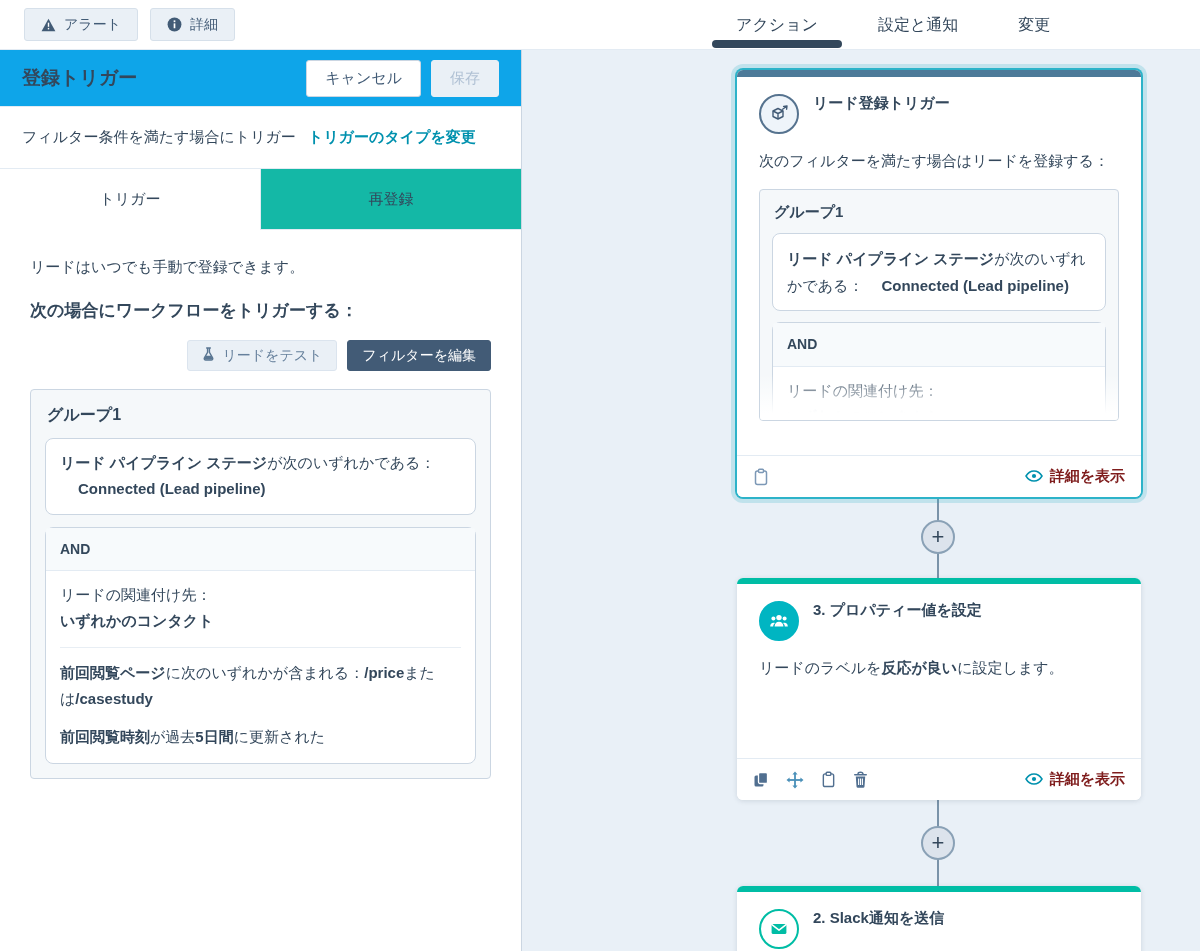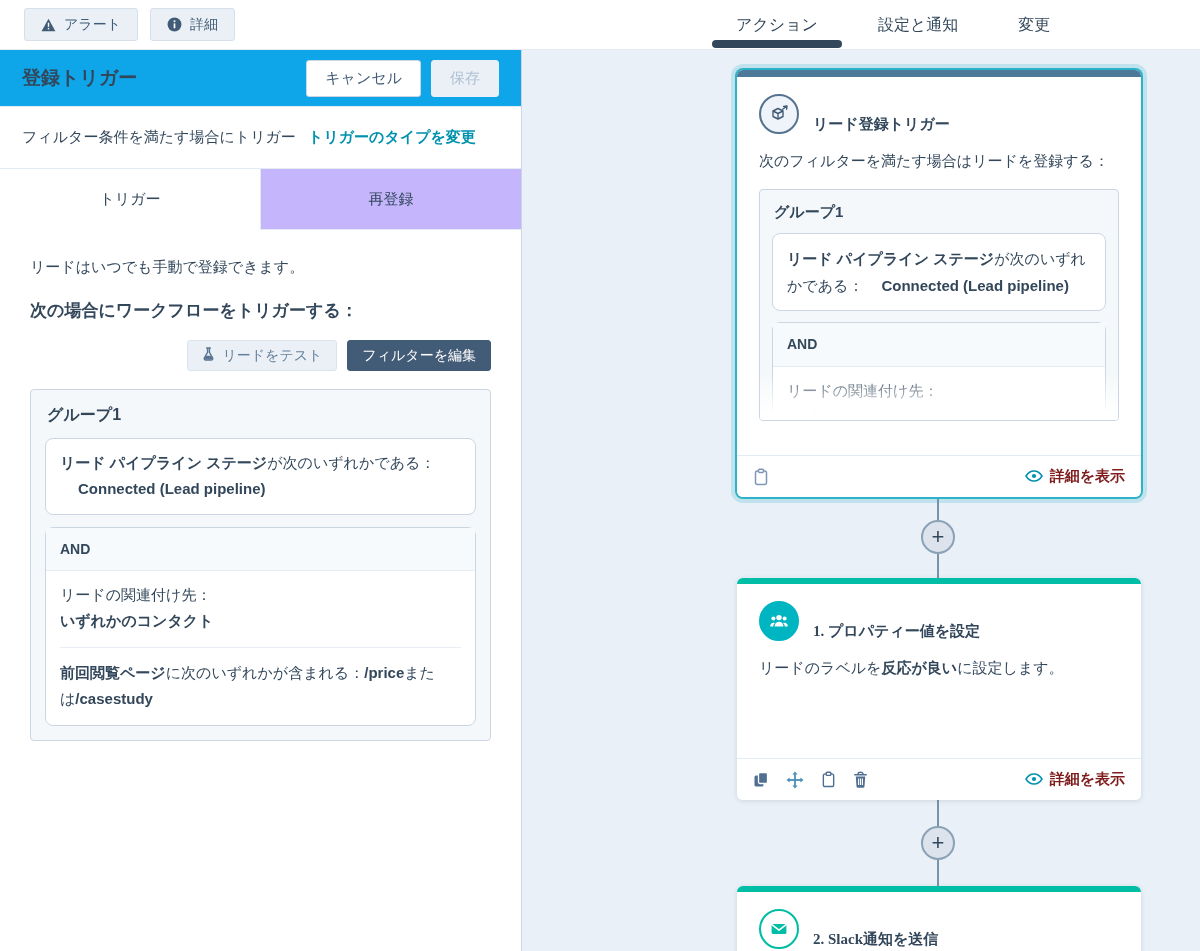--- a/index.html
+++ b/index.html
@@ -51,21 +51,21 @@
     border-radius:3px; font-size:15px; color:#b0c1d4; cursor:default;
   }
   .filter-type-row { padding:21px 22px; font-size:15px; }
   .filter-type-row .link { color:#0091ae; font-weight:700; margin-left:8px; cursor:pointer; }
   .panel-tabs { display:flex; height:62px; border-top:1px solid #e3ebf3; }
   .panel-tab {
     flex:1; display:flex; align-items:center; justify-content:center;
     font-size:15px; color:#33475b; cursor:pointer; background:#ffffff;
   }
   .panel-tab.inactive {
-    background:#c4b5fd; border-left:1px solid #e3ebf3; border-bottom:1px solid #e3ebf3;
+    background:#14b8a6; border-left:1px solid #e3ebf3; border-bottom:1px solid #e3ebf3;
   }
   .panel-body { padding:28px 30px 0 30px; }
   .manual-note { font-size:15px; }
   .trigger-heading { font-size:17px; font-weight:700; margin-top:22px; }
   .btn-row { display:flex; justify-content:flex-end; gap:10px; margin-top:18px; }
   .btn-test {
     display:flex; align-items:center; gap:7px; height:31px; padding:8px 14px;
     background:#eaf0f6; border:1px solid #dbe4ee; border-radius:3px;
     font-size:14px; color:#66809c; cursor:pointer;
   }
@@ -106,21 +106,21 @@
     font-size:22px; font-weight:400; line-height:1; cursor:pointer; z-index:3;
   }
   .card {
     position:absolute; left:214px; width:404px; background:#ffffff;
     border-radius:6px; box-shadow:0 1px 5px rgba(45,62,80,0.15); z-index:2;
   }
   .card-topbar { height:6px; border-radius:6px 6px 0 0; background:#00bda5; }
   .card.selected { box-shadow:0 0 0 2px #2db3c9, 0 0 0 6px rgba(45,179,201,0.22); }
   .card.selected .card-topbar { height:7px; background:#4d7a99; }
   .card-inner { padding:17px 22px 0 22px; }
-  .card-head { display:flex; align-items:flex-end; gap:14px;font-family:Liberation Serif, serif; }
+  .card-head { display:flex; align-items:flex-start; gap:14px; }
   .icon-circle {
     width:40px; height:40px; border-radius:50%; flex:none;
     display:flex; align-items:center; justify-content:center;
   }
   .icon-circle.trigger { background:#eef4fa; border:2px solid #56738f; }
   .icon-circle.people  { background:#00b5c2; border:2px solid #00b5c2; }
   .icon-circle.mail    { background:#ffffff; border:2px solid #00bda5; }
   .card-title { font-size:15px; font-weight:700; }
   .card-body { margin-top:15px; font-size:15px; line-height:1.65; }
   .mini-group {
@@ -235,20 +235,23 @@
       </div>
 
       <div class="cond-box">
         <div class="and-head">AND</div>
         <div class="and-body">
           <div>リードの関連付け先：</div>
           <b>いずれかのコンタクト</b>
           <div class="and-divider"></div>
           <div class="para">
             <b>前回閲覧ページ</b><span>に次のいずれかが含まれる：</span><b>/price</b><span>または</span><b>/casestudy</b>
+          </div>
+          <div class="para">
+            <b>前回閲覧時刻</b><span>が過去</span><b>5日間</b><span>に更新された</span>
           </div>
         </div>
       </div>
     </div>
   </div>
 </div>
 
 <div class="canvas">
 
   <div class="connector" style="top:447px; height:81px;"></div>
@@ -318,21 +321,21 @@
         <div class="icon-circle people">
           <svg width="22" height="22" viewBox="0 0 22 22">
               <circle cx="11" cy="7.6" r="2.7" fill="#fff"></circle>
               <path d="M6.6 16.4 c0-3 1.9-4.7 4.4-4.7 s4.4 1.7 4.4 4.7 Z" fill="#fff"></path>
               <circle cx="5.4" cy="8.6" r="2" fill="#fff"></circle>
               <path d="M2.2 16.4 c0-2.4 1.4-3.7 3.2-3.7 c0.6 0 1.1 0.1 1.6 0.4 c-1.1 0.9-1.7 2-1.8 3.3 Z" fill="#fff"></path>
               <circle cx="16.6" cy="8.6" r="2" fill="#fff"></circle>
               <path d="M19.8 16.4 c0-2.4-1.4-3.7-3.2-3.7 c-0.6 0-1.1 0.1-1.6 0.4 c1.1 0.9 1.7 2 1.8 3.3 Z" fill="#fff"></path>
             </svg>
         </div>
-        <div class="card-title">1. プロパティー値を設定</div>
+        <div class="card-title">3. プロパティー値を設定</div>
       </div>
       <div class="card-body">
         <span>リードのラベルを</span><b>反応が良い</b><span>に設定します。</span>
       </div>
     </div>
     <div class="card-footer">
       <div class="footer-icons">
         <span class="ic">
           <svg width="16" height="17" viewBox="0 0 16 17">
               <rect x="1.5" y="4.5" width="9" height="11" rx="1.5" fill="#516f90"></rect>

